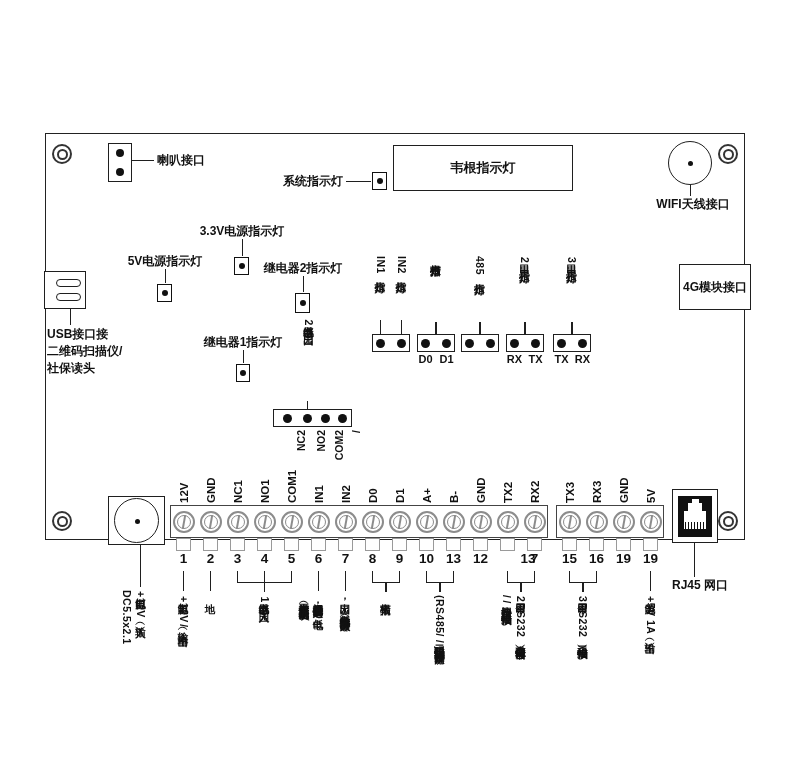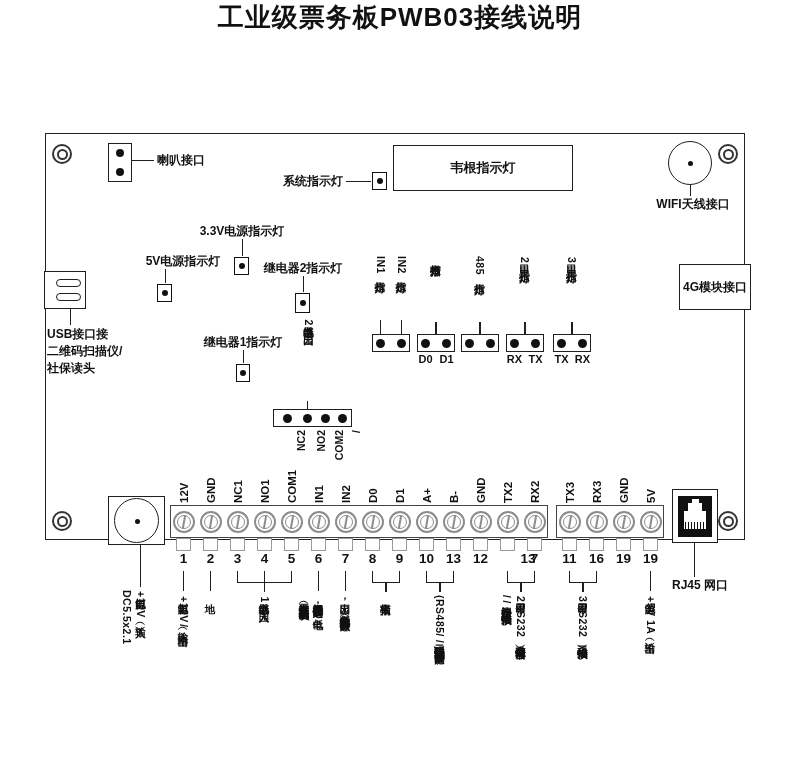--- a/index.html
+++ b/index.html
@@ -30,21 +30,20 @@
         font-size:10.5px;transform:rotate(-90deg);transform-origin:100% 0;}
   .stub{position:absolute;width:15px;height:13px;border:1px solid #9a9a9a;background:#fff;box-sizing:border-box;}
   .tnum{position:absolute;width:26px;font-size:13.5px;font-weight:bold;text-align:center;color:#111;}
   .plbl{position:absolute;width:26px;font-size:11px;font-weight:bold;text-align:center;color:#111;}
 </style>
 </head>
 <body>
 
 <div id="stage">
 
-  <div class="abs ctr" style="left:0;top:48;width:800px;font-size:26px;font-weight:bold;letter-spacing:1px;">工业级票务板PWB03接线说明</div>
 
   <div class="abs" style="left:45px;top:133px;width:700px;height:407px;border:1.5px solid #222;box-sizing:border-box;"></div>
 
   <div class="cscrew" style="left:52px;top:144px;">
       <i></i>
     </div>
   <div class="cscrew" style="left:718px;top:144px;">
       <i></i>
     </div>
   <div class="cscrew" style="left:52px;top:511px;">
@@ -78,21 +77,21 @@
   <div class="lbl ctr" style="left:679px;top:281px;width:72px;z-index:3;">4G模块接口</div>
 
   <div class="obox" style="left:44px;top:271px;width:42px;height:38px;z-index:2;"></div>
   <div class="abs" style="left:56px;top:279px;width:25px;height:8px;border:1.5px solid #1f1f1f;border-radius:4px;box-sizing:border-box;z-index:3;"></div>
   <div class="abs" style="left:56px;top:293px;width:25px;height:8px;border:1.5px solid #1f1f1f;border-radius:4px;box-sizing:border-box;z-index:3;"></div>
   <div class="ln" style="left:70px;top:309px;width:1.2px;height:16px;"></div>
   <div class="lbl" style="left:47px;top:328px;">USB接口接</div>
   <div class="lbl" style="left:47px;top:345px;">二维码扫描仪/</div>
   <div class="lbl" style="left:47px;top:362px;">社保读头</div>
 
-  <div class="lbl ctr" style="left:123px;top:255px;width:120px;">5V电源指示灯</div>
+  <div class="lbl ctr" style="left:105px;top:255px;width:120px;">5V电源指示灯</div>
   <div class="ln" style="left:164.5px;top:269px;width:1.2px;height:14px;"></div>
   <div class="led" style="left:157px;top:284px;width:15px;height:18px;">
       <i></i>
     </div>
 
   <div class="lbl ctr" style="left:182px;top:225px;width:120px;">3.3V电源指示灯</div>
   <div class="ln" style="left:241.5px;top:239px;width:1.2px;height:17px;"></div>
   <div class="led" style="left:234px;top:257px;width:15px;height:18px;">
       <i></i>
     </div>
@@ -257,21 +256,21 @@
         <b></b>
       </div>
       <div class="stub" style="left: 527px; top: 538px;"></div>
       <div class="tnum" style="left: 521.5px; top: 551px;">7</div>
       <div class="rlab" style="left: 541.5px; top: 489px;">RX2</div>
       <div class="screw" style="left: 558.5px; top: 510.5px; z-index: 3;">
         <i></i>
         <b></b>
       </div>
       <div class="stub" style="left: 562px; top: 538px;"></div>
-      <div class="tnum" style="left: 556.5px; top: 551px;">11</div>
+      <div class="tnum" style="left: 556.5px; top: 551px;">15</div>
       <div class="rlab" style="left: 576.5px; top: 489px;">TX3</div>
       <div class="screw" style="left: 585.5px; top: 510.5px; z-index: 3;">
         <i></i>
         <b></b>
       </div>
       <div class="stub" style="left: 589px; top: 538px;"></div>
       <div class="tnum" style="left: 583.5px; top: 551px;">16</div>
       <div class="rlab" style="left: 603.5px; top: 489px;">RX3</div>
       <div class="screw" style="left: 612.5px; top: 510.5px; z-index: 3;">
         <i></i>

